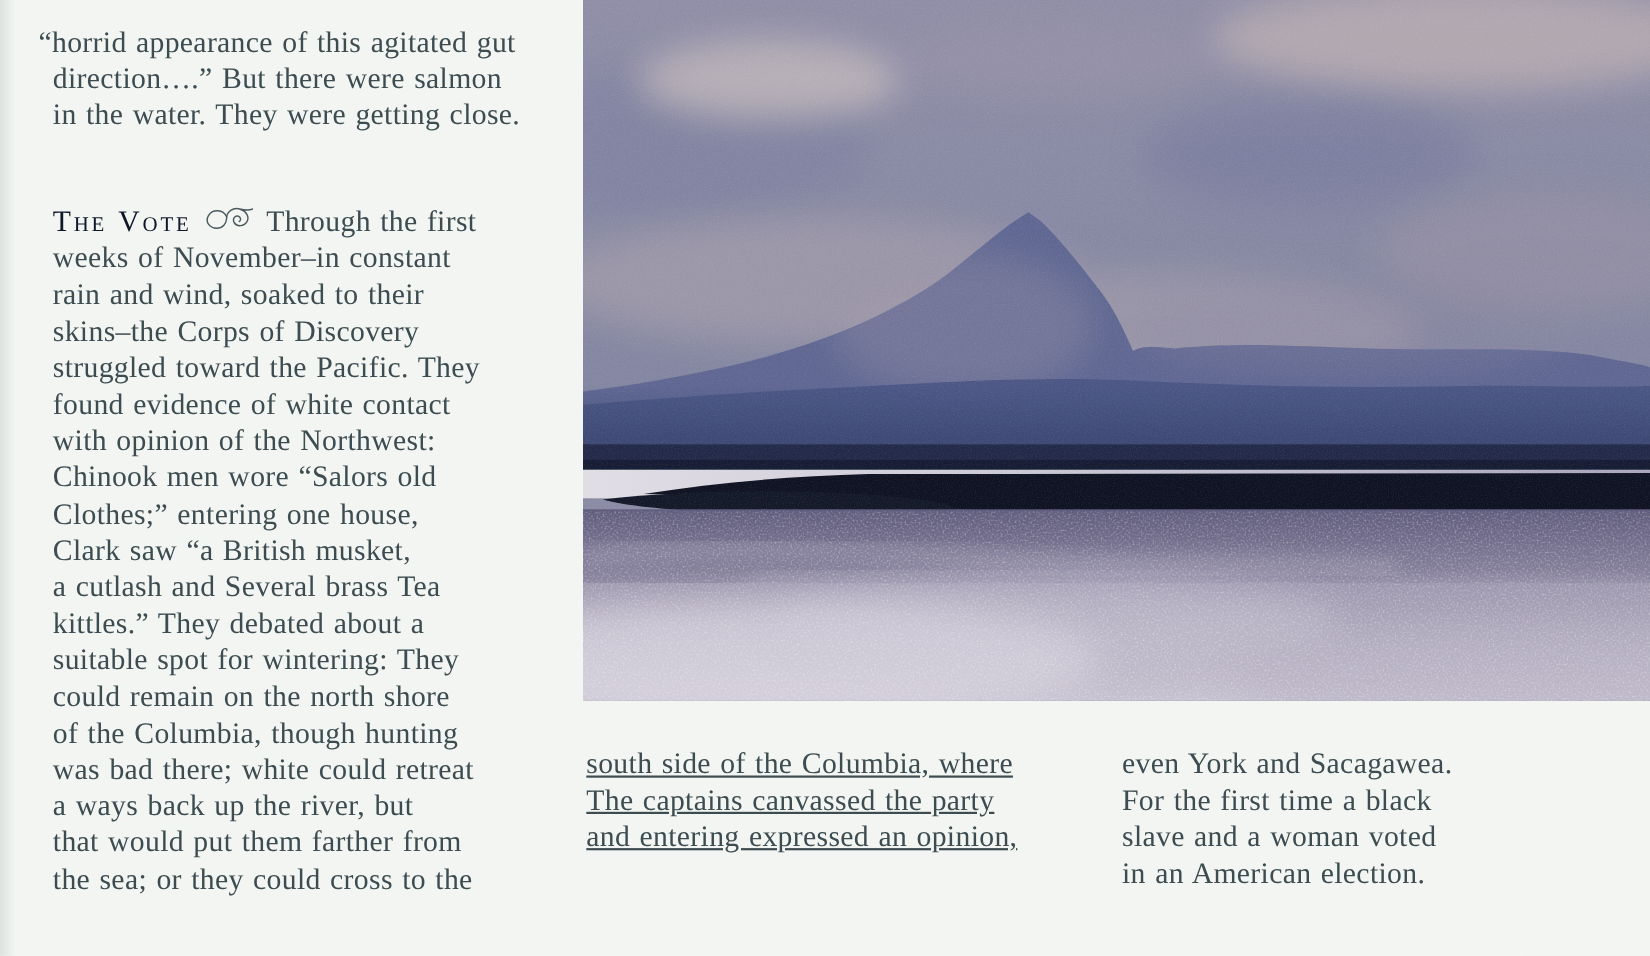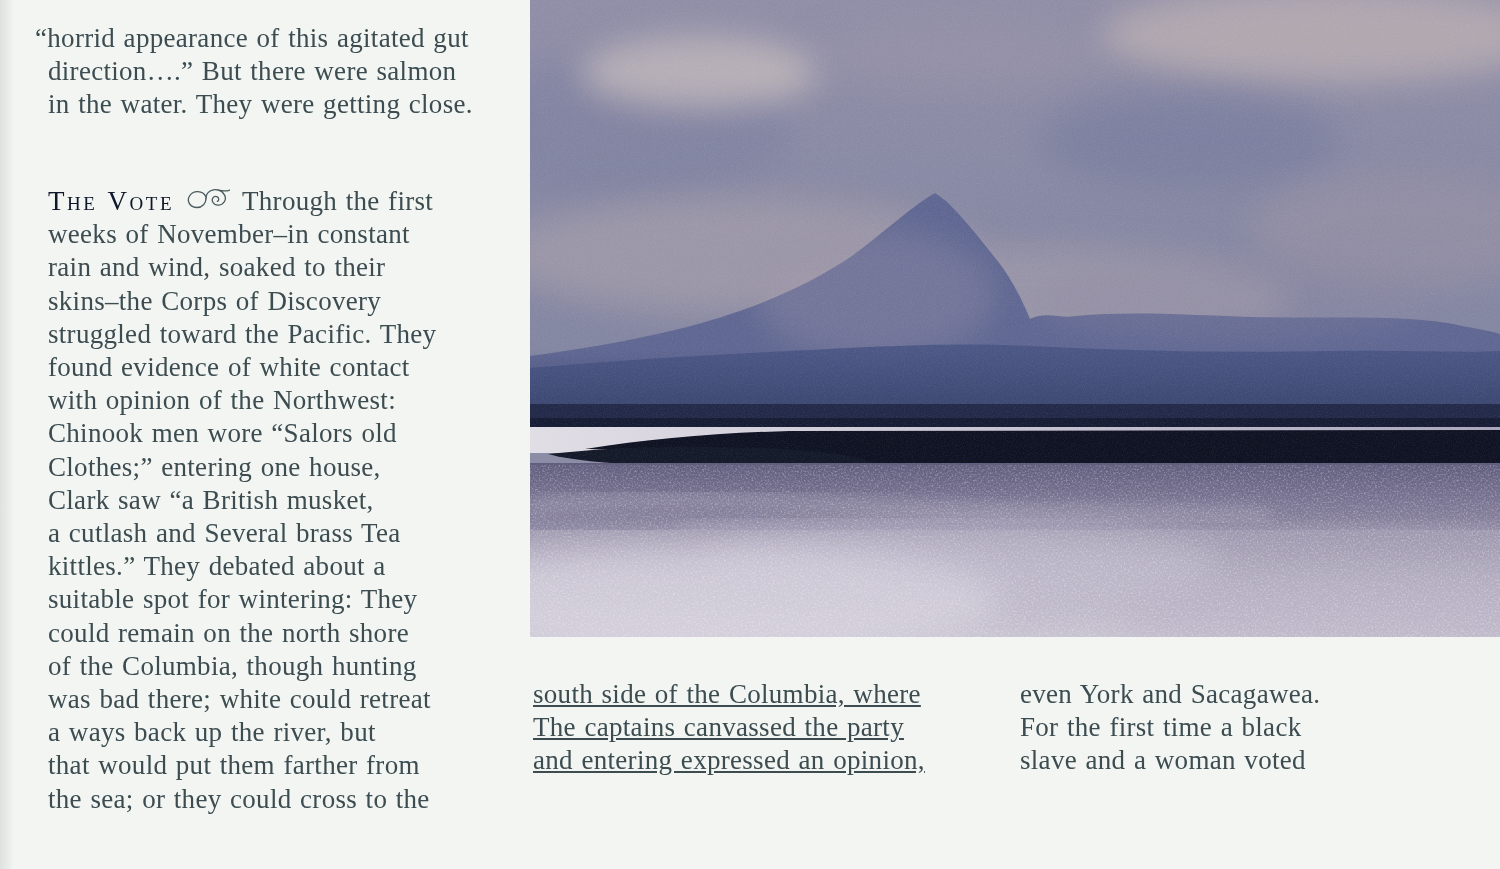--- a/index.html
+++ b/index.html
@@ -174,14 +174,15 @@
 
   <div class="textcol col-mid">
       <div class="line">south side of the Columbia, where</div>
       <div class="line">The captains canvassed the party</div>
       <div class="line">and entering expressed an opinion,</div>
     </div>
   <div class="textcol col-right">
       <div class="line">even York and Sacagawea.</div>
       <div class="line">For the first time a black</div>
       <div class="line">slave and a woman voted</div>
+      <div class="line">in an American election.</div>
     </div>
 </div>
 
 </body></html>

